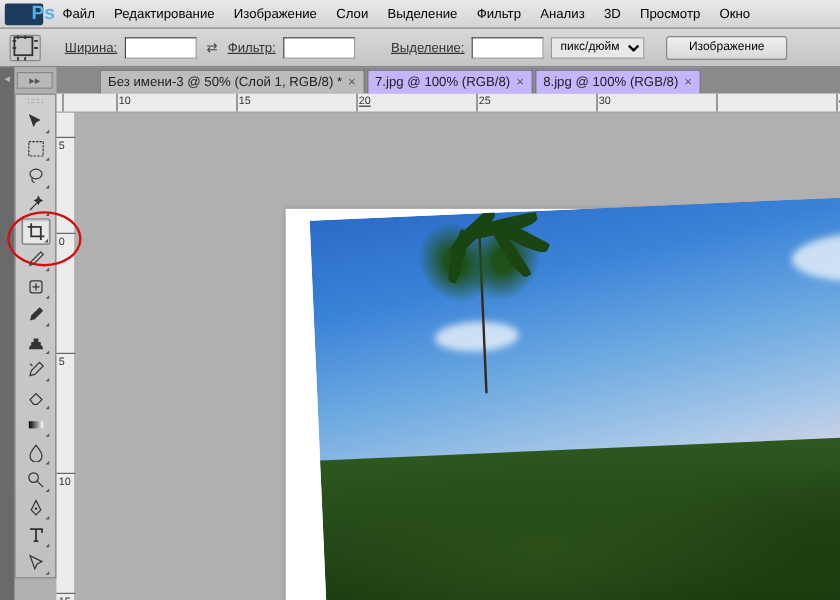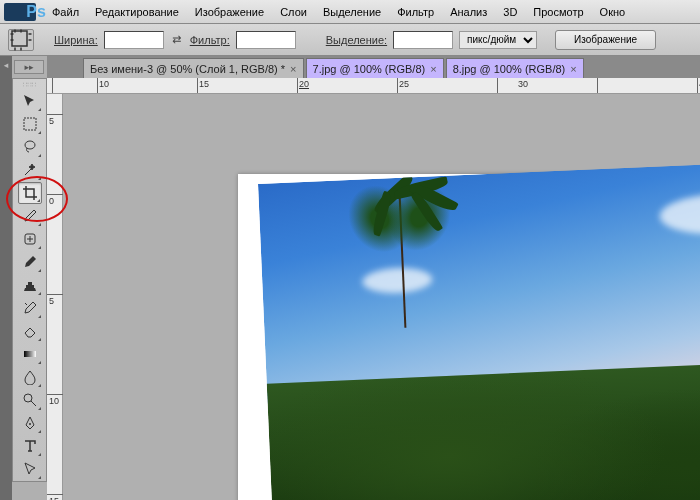--- a/index.html
+++ b/index.html
@@ -119,21 +119,21 @@
     <div class="tick" style="left: 5px;"></div>
     <div class="tick" style="left: 50px;"></div>
     <div class="num" style="left: 52px;">10</div>
     <div class="tick" style="left: 150px;"></div>
     <div class="num" style="left: 152px;">15</div>
     <div class="tick" style="left: 250px;"></div>
     <div class="num" style="left: 252px; text-decoration: underline;">20</div>
     <div class="tick" style="left: 350px;"></div>
     <div class="num" style="left: 352px;">25</div>
     <div class="tick" style="left: 450px;"></div>
-    <div class="num" style="left: 435px; padding-left: 36px;">30</div>
+    <div class="num" style="left: 452px;">30</div>
     <div class="tick" style="left: 550px;"></div>
     <div class="num" style="left: 552px; margin-top: 47px;">35</div>
     <div class="tick" style="left: 650px;"></div>
     <div class="num" style="left: 652px;">40</div>
   </div>
 <div class="vruler" id="vruler">
     <div class="tick" style="top: 20px;"></div>
     <div class="num" style="top: 22px;">5</div>
     <div class="tick" style="top: 100px;"></div>
     <div class="num" style="top: 102px;">0</div>

